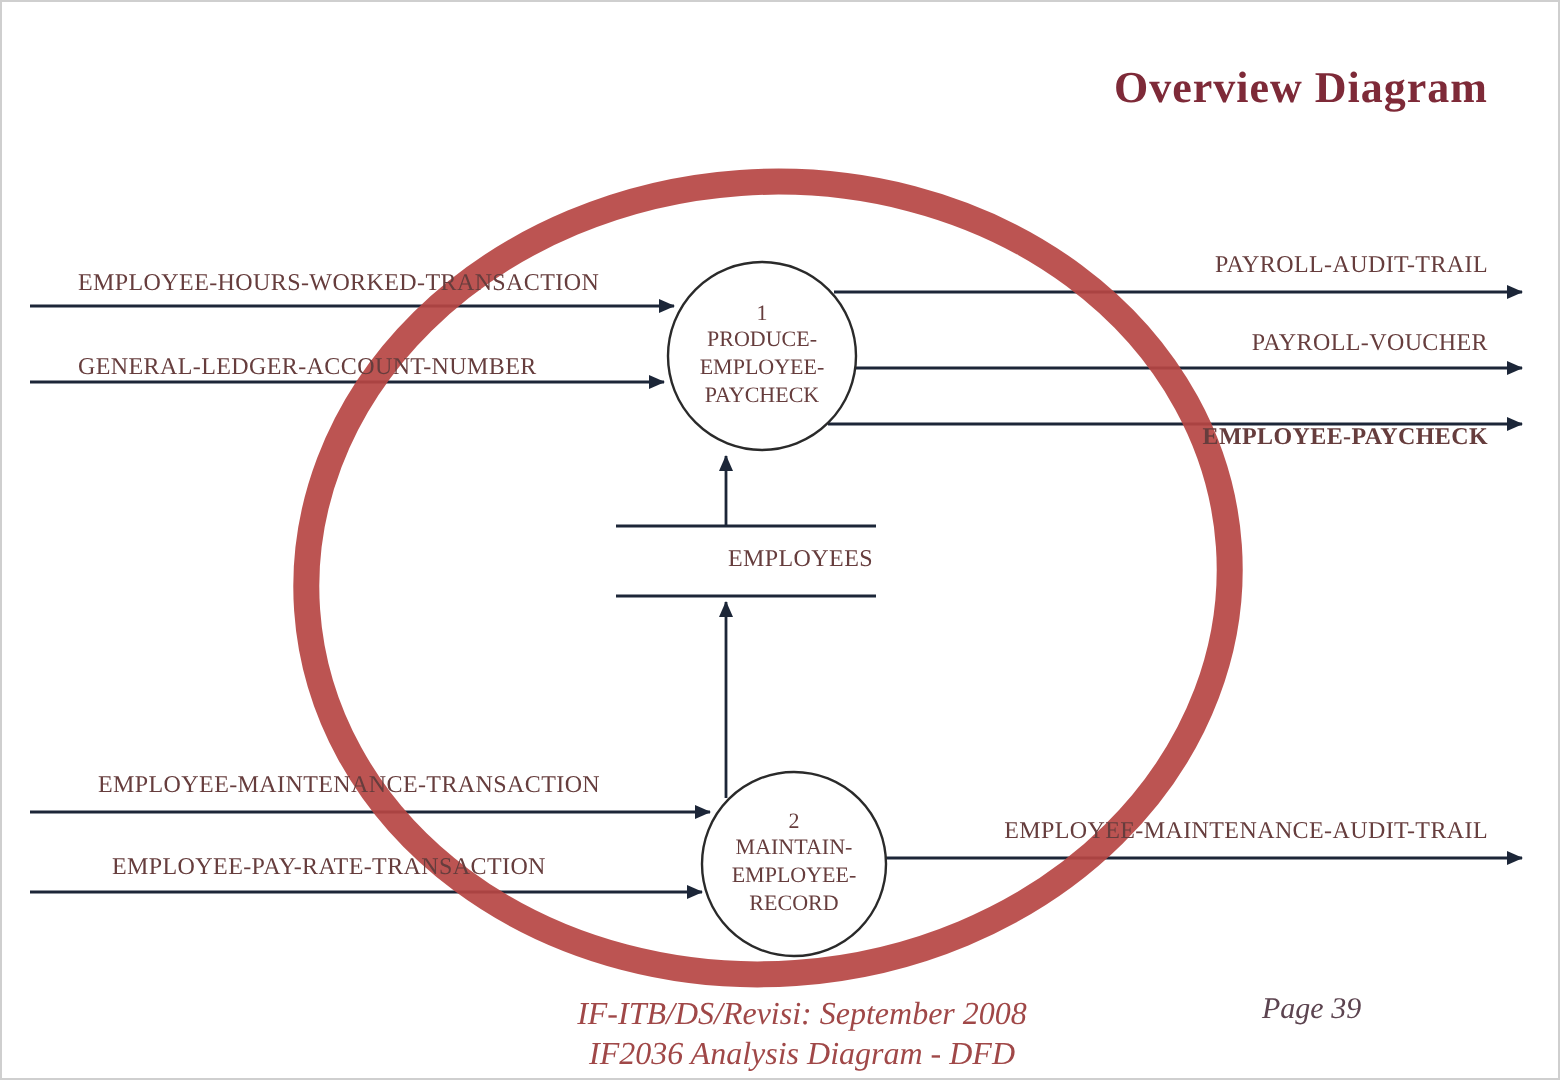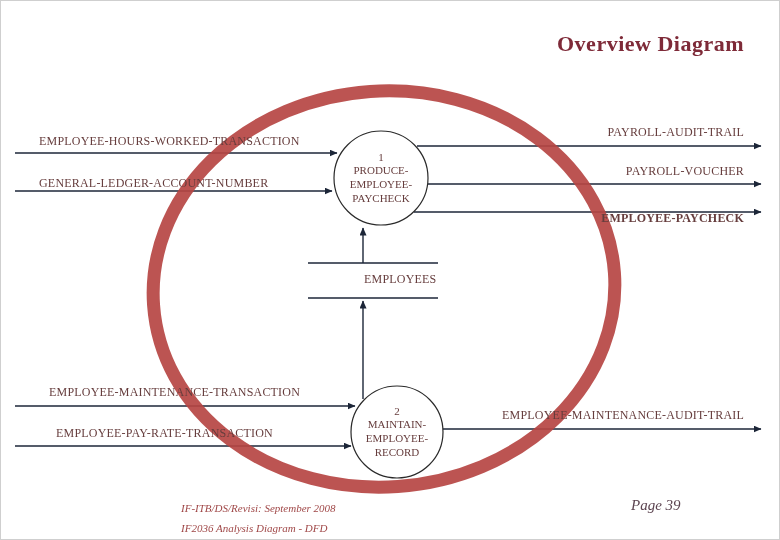--- a/index.html
+++ b/index.html
@@ -21,21 +21,21 @@
   }
   .process-label {
     position:absolute; display:flex; align-items:center; justify-content:center;
     text-align:center; white-space:pre-line; font-size:11px; line-height:1.25;
     color:#663d3d;
   }
   .p1 { left:333px; top:130px; width:94px; height:94px; }
   .p2 { left:350px; top:385px; width:92px; height:92px; }
   .footer {
     position:absolute; left:180px; top:497px; width:440px;
-    font-style:italic; font-size:11px;
+    text-align:center; font-style:italic; font-size:16px;
     color:#a04848; line-height:20px;
   }
   .page-label {
     position:absolute; left:630px; top:496px;
     font-style:italic; font-size:15px; color:#5c4450;
   }
   .page-number {
     position:absolute; left:779px; top:509px;
     font-size:20px; color:#3c3c3c;
   }

